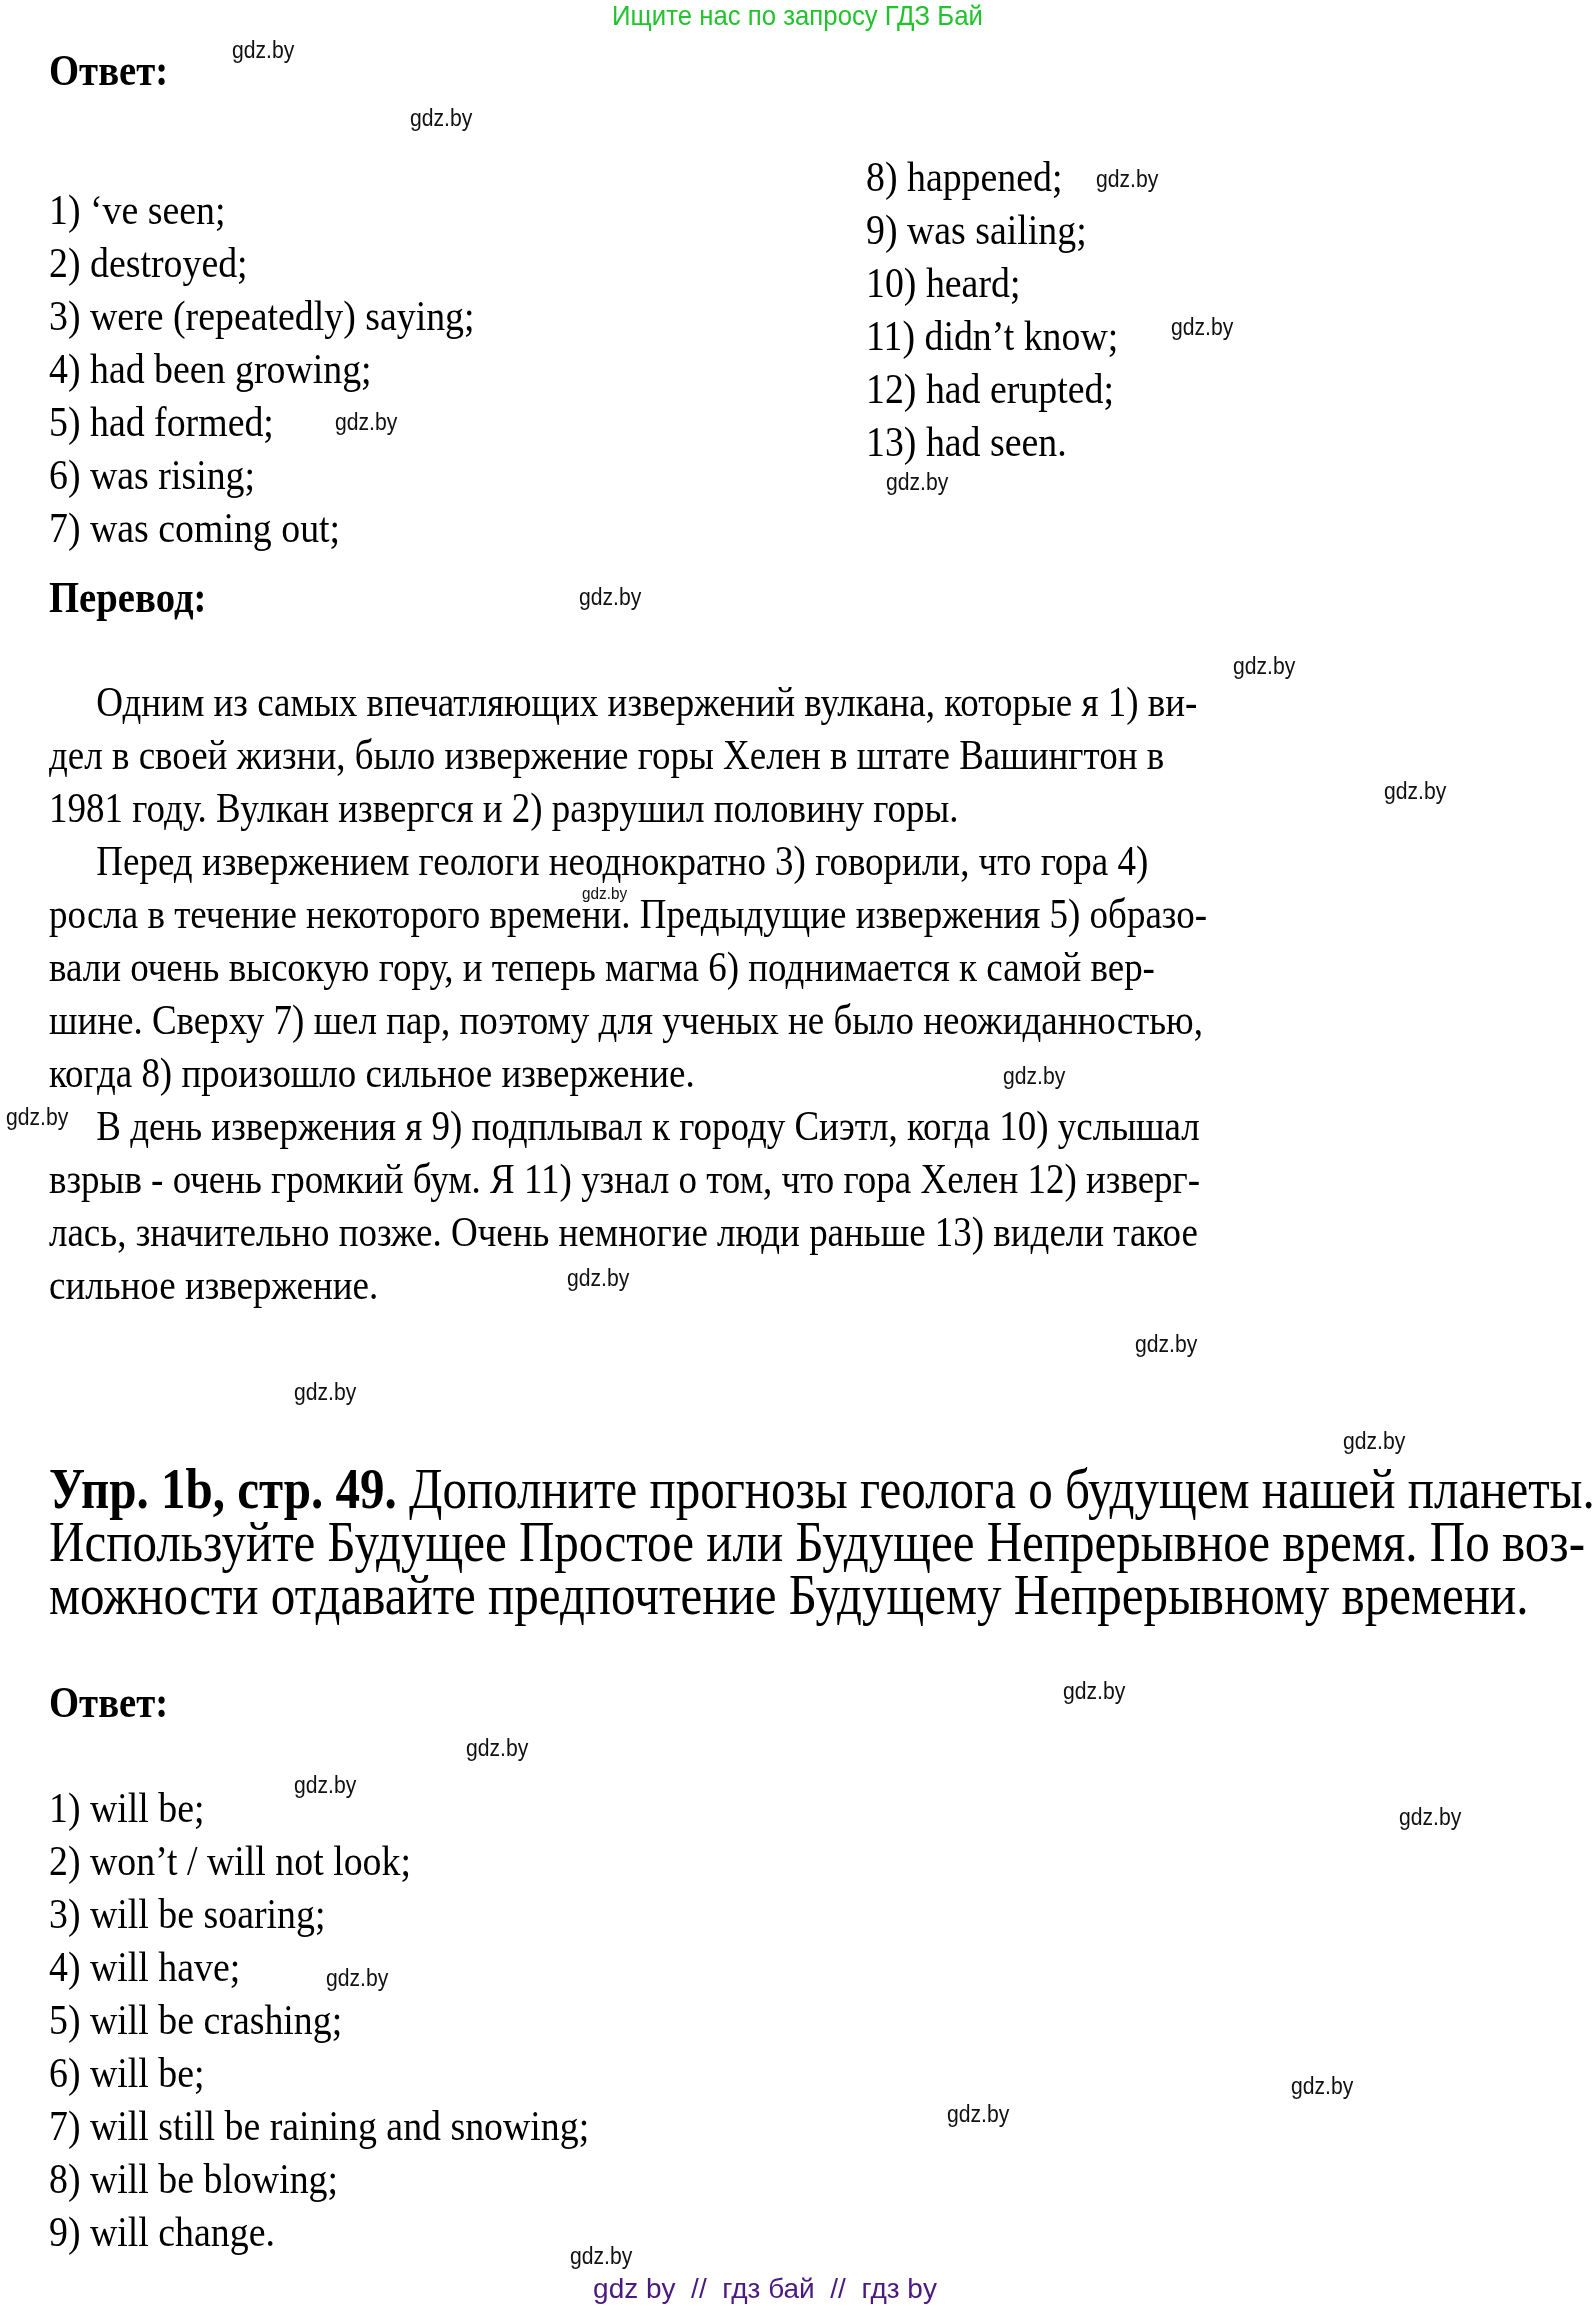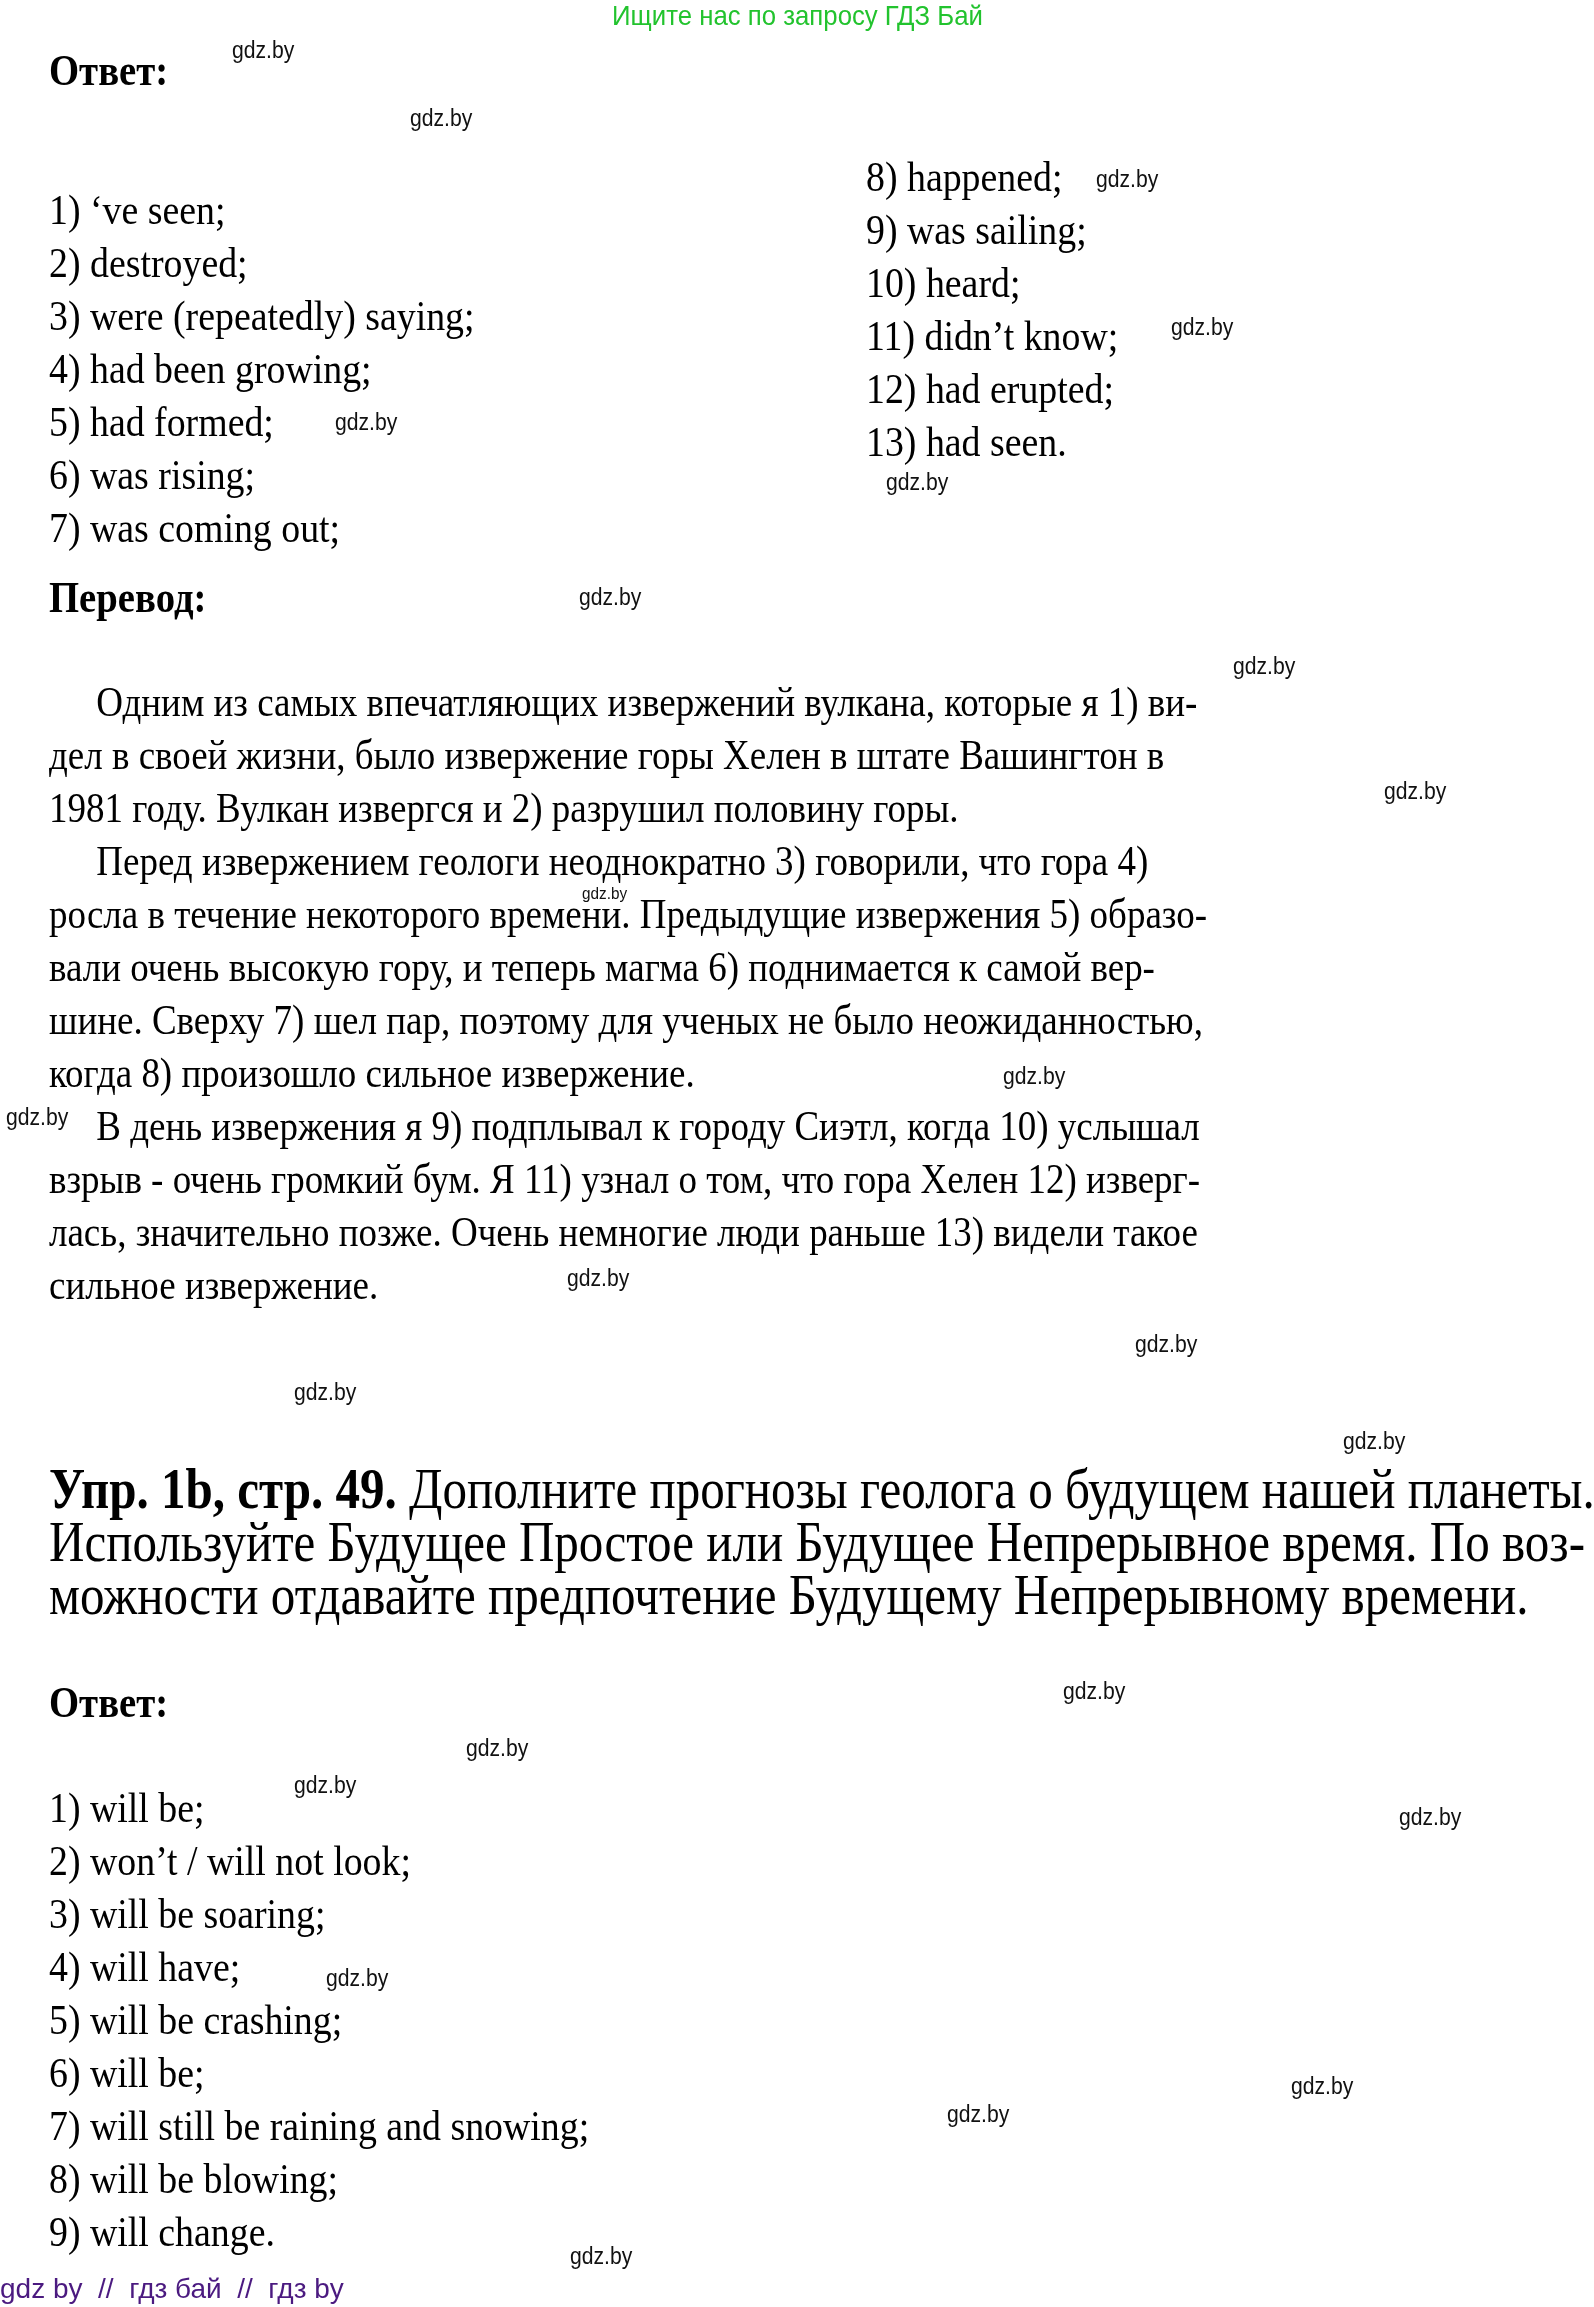--- a/index.html
+++ b/index.html
@@ -85,20 +85,21 @@
       color: #111111;
       white-space: nowrap;
       transform: scaleX(0.9);
       transform-origin: left top;
     }
     .footer-banner {
       position: absolute;
       top: 2273px;
       left: 0;
       width: 1530px;
+      text-align: center;
       font-family: "Liberation Sans", "DejaVu Sans", sans-serif;
       font-size: 28px;
       line-height: 31px;
       color: #4b1a80;
       white-space: pre;
     }
   </style>
 </head>
 <body>
 

